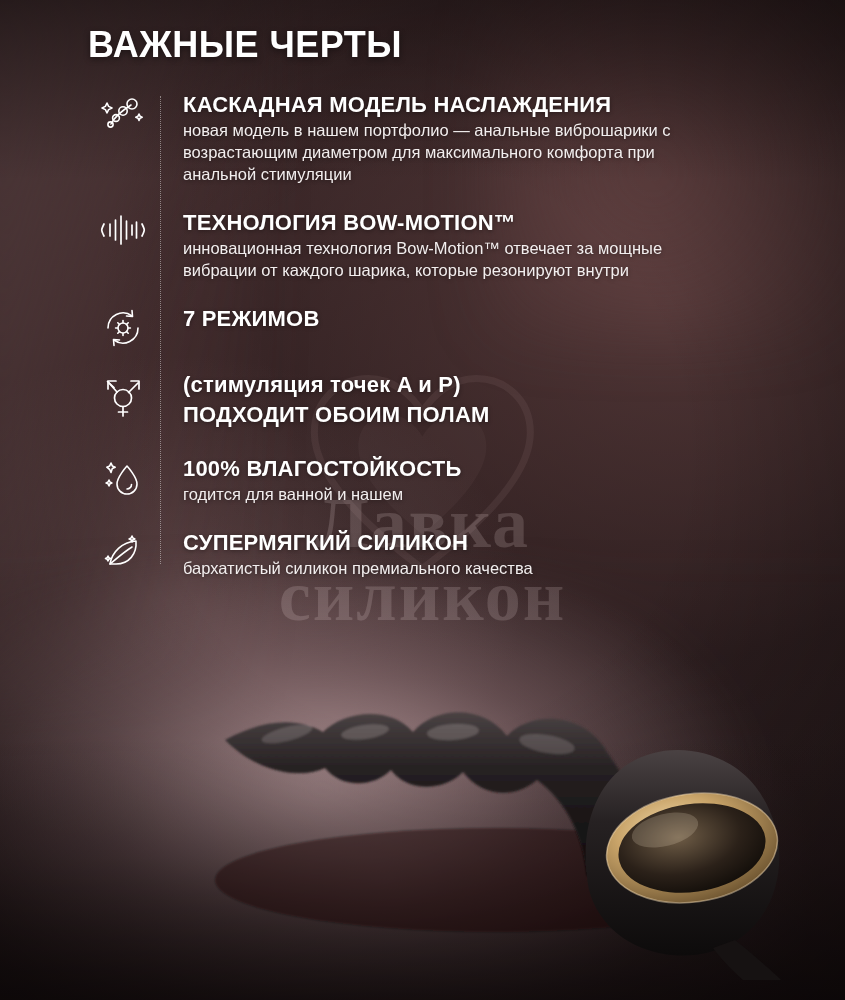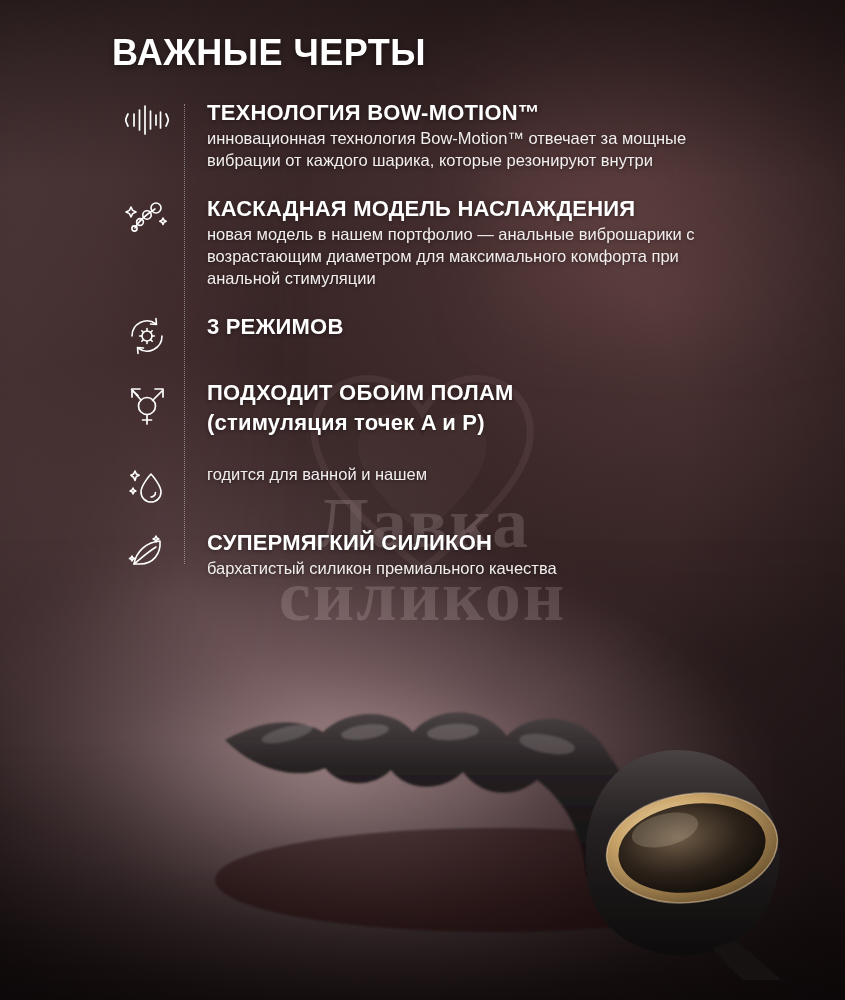--- a/index.html
+++ b/index.html
@@ -99,23 +99,22 @@
     top: 640px;
     width: 620px;
     height: 340px;
     pointer-events: none;
   }
 
   
   .content {
     position: absolute;
     inset: 0;
-    padding: 24px 40px 0 86px;
+    padding: 16px 40px 0 86px;
     box-sizing: border-box;
-    margin-left: 24px;
   }
   .title {
     color: #ffffff;
     font-size: 36px;
     font-weight: bold;
     letter-spacing: 0.5px;
     margin: 8px 0 26px 2px;
     text-shadow: 0 2px 6px rgba(0,0,0,0.45);
   }
   .features {
@@ -238,101 +237,102 @@
   </svg>
 
   <div class="content">
     <h1 class="title">ВАЖНЫЕ ЧЕРТЫ</h1>
 
     <div class="features">
       <div class="divider"></div>
 
       <div class="feature">
         <div class="feat-icon">
+          <svg width="44" height="40" viewBox="0 0 44 40" fill="none" stroke="#ffffff" stroke-width="1.6" stroke-linecap="round" stroke-linejoin="round">
+            <path d="M10 30 C 14 22, 22 16, 30 11"></path>
+            <circle cx="31" cy="10" r="5"></circle>
+            <circle cx="22" cy="17" r="4.2"></circle>
+            <circle cx="15" cy="24" r="3.4"></circle>
+            <circle cx="9.5" cy="30.5" r="2.6"></circle>
+            <path d="M6 9 l1.6 3.4 L11 14 l-3.4 1.6 L6 19 l-1.6-3.4 L1 14 l3.4-1.6 Z"></path>
+            <path d="M38 20 l1 2.2 2.2 1 -2.2 1 -1 2.2 -1-2.2 -2.2-1 2.2-1 Z"></path>
+          </svg>
+        </div>
+        <div class="feat-text">
+          <div class="feat-head">КАСКАДНАЯ МОДЕЛЬ НАСЛАЖДЕНИЯ</div>
+          <div class="feat-sub">новая модель в нашем портфолио — анальные виброшарики с возрастающим диаметром для максимального комфорта при анальной стимуляции</div>
+        </div>
+      </div>
+
+      <div class="feature">
+        <div class="feat-icon">
           <svg width="46" height="36" viewBox="0 0 46 36" fill="none" stroke="#ffffff" stroke-width="1.7" stroke-linecap="round">
             <path d="M4 12 C 1 18, 1 18, 4 24"></path>
             <path d="M42 12 C 45 18, 45 18, 42 24"></path>
             <line x1="10" y1="12" x2="10" y2="24"></line>
             <line x1="15.5" y1="8" x2="15.5" y2="28"></line>
             <line x1="21" y1="4" x2="21" y2="32"></line>
             <line x1="26.5" y1="9" x2="26.5" y2="27"></line>
             <line x1="32" y1="13" x2="32" y2="23"></line>
             <line x1="36.5" y1="10" x2="36.5" y2="26"></line>
           </svg>
         </div>
         <div class="feat-text">
           <div class="feat-head">ТЕХНОЛОГИЯ BOW-MOTION™</div>
           <div class="feat-sub">инновационная технология Bow-Motion™ отвечает за мощные вибрации от каждого шарика, которые резонируют внутри</div>
         </div>
       </div>
 
       <div class="feature">
         <div class="feat-icon">
-          <svg width="44" height="40" viewBox="0 0 44 40" fill="none" stroke="#ffffff" stroke-width="1.6" stroke-linecap="round" stroke-linejoin="round">
-            <path d="M10 30 C 14 22, 22 16, 30 11"></path>
-            <circle cx="31" cy="10" r="5"></circle>
-            <circle cx="22" cy="17" r="4.2"></circle>
-            <circle cx="15" cy="24" r="3.4"></circle>
-            <circle cx="9.5" cy="30.5" r="2.6"></circle>
-            <path d="M6 9 l1.6 3.4 L11 14 l-3.4 1.6 L6 19 l-1.6-3.4 L1 14 l3.4-1.6 Z"></path>
-            <path d="M38 20 l1 2.2 2.2 1 -2.2 1 -1 2.2 -1-2.2 -2.2-1 2.2-1 Z"></path>
-          </svg>
-        </div>
-        <div class="feat-text">
-          <div class="feat-head">КАСКАДНАЯ МОДЕЛЬ НАСЛАЖДЕНИЯ</div>
-          <div class="feat-sub">новая модель в нашем портфолио — анальные виброшарики с возрастающим диаметром для максимального комфорта при анальной стимуляции</div>
-        </div>
-      </div>
-
-      <div class="feature">
-        <div class="feat-icon">
           <svg width="42" height="40" viewBox="0 0 42 40" fill="none" stroke="#ffffff" stroke-width="1.6" stroke-linecap="round" stroke-linejoin="round">
             <path d="M6 20 a15 15 0 0 1 24-12"></path>
             <path d="M36 20 a15 15 0 0 1 -24 12"></path>
             <path d="M30 2.5 L30.5 8.5 L24.5 8"></path>
             <path d="M12 37.5 L11.5 31.5 L17.5 32"></path>
             <circle cx="21" cy="20" r="5"></circle>
             <path d="M21 12.6 v2.2 M21 25.2 v2.2 M13.6 20 h2.2 M26.2 20 h2.2
                      M15.8 14.8 l1.6 1.6 M24.6 23.6 l1.6 1.6 M26.2 14.8 l-1.6 1.6 M17.4 23.6 l-1.6 1.6"></path>
           </svg>
         </div>
         <div class="feat-text">
-          <div class="feat-head">3 РЕЖИМОВ</div>
+          <div class="feat-head">7 РЕЖИМОВ</div>
         </div>
       </div>
 
       <div class="feature">
         <div class="feat-icon">
           <svg width="42" height="44" viewBox="0 0 42 44" fill="none" stroke="#ffffff" stroke-width="1.7" stroke-linecap="round" stroke-linejoin="round">
             <circle cx="21" cy="24" r="8.5"></circle>
             <line x1="21" y1="32.5" x2="21" y2="42"></line>
             <line x1="16.5" y1="38" x2="25.5" y2="38"></line>
             <line x1="26.5" y1="18.5" x2="36" y2="9"></line>
             <path d="M29 7 h8 v8"></path>
             <line x1="15" y1="18" x2="7" y2="9"></line>
             <path d="M6 15 V7 h8"></path>
             <line x1="5.5" y1="7.5" x2="12" y2="13.5"></line>
           </svg>
         </div>
         <div class="feat-text">
+          <div class="feat-head two-line">(стимуляция точек A и P)</div>
           <div class="feat-head two-line">ПОДХОДИТ ОБОИМ ПОЛАМ</div>
-          <div class="feat-head two-line">(стимуляция точек A и P)</div>
         </div>
       </div>
 
       <div class="feature">
         <div class="feat-icon">
           <svg width="42" height="40" viewBox="0 0 42 40" fill="none" stroke="#ffffff" stroke-width="1.6" stroke-linecap="round" stroke-linejoin="round">
             <path d="M25 8 C 25 8, 35 19, 35 26 a10 10 0 0 1 -20 0 C 15 19, 25 8, 25 8 Z"></path>
             <path d="M29.5 26.5 a4.5 4.5 0 0 1 -4.5 4.5"></path>
             <path d="M9 5 l1.3 2.9 2.9 1.3 -2.9 1.3 L9 14.4 l-1.3-2.9 L4.8 9.2 l2.9-1.3 Z"></path>
             <path d="M7 22 l0.9 2 2 0.9 -2 0.9 -0.9 2 -0.9-2 -2-0.9 2-0.9 Z"></path>
           </svg>
         </div>
         <div class="feat-text">
+          <div class="feat-head">100% ВЛАГОСТОЙКОСТЬ</div>
           <div class="feat-sub">годится для ванной и нашем</div>
         </div>
       </div>
 
       <div class="feature">
         <div class="feat-icon">
           <svg width="42" height="40" viewBox="0 0 42 40" fill="none" stroke="#ffffff" stroke-width="1.6" stroke-linecap="round" stroke-linejoin="round">
             <path d="M8 32 C 10 20, 20 10, 34 9 C 35 22, 27 32, 14 32 Z"></path>
             <path d="M8 32 C 14 27, 22 20, 30 15"></path>
             <path d="M30 4 l0.9 2 2 0.9 -2 0.9 -0.9 2 -0.9-2 -2-0.9 2-0.9 Z"></path>

